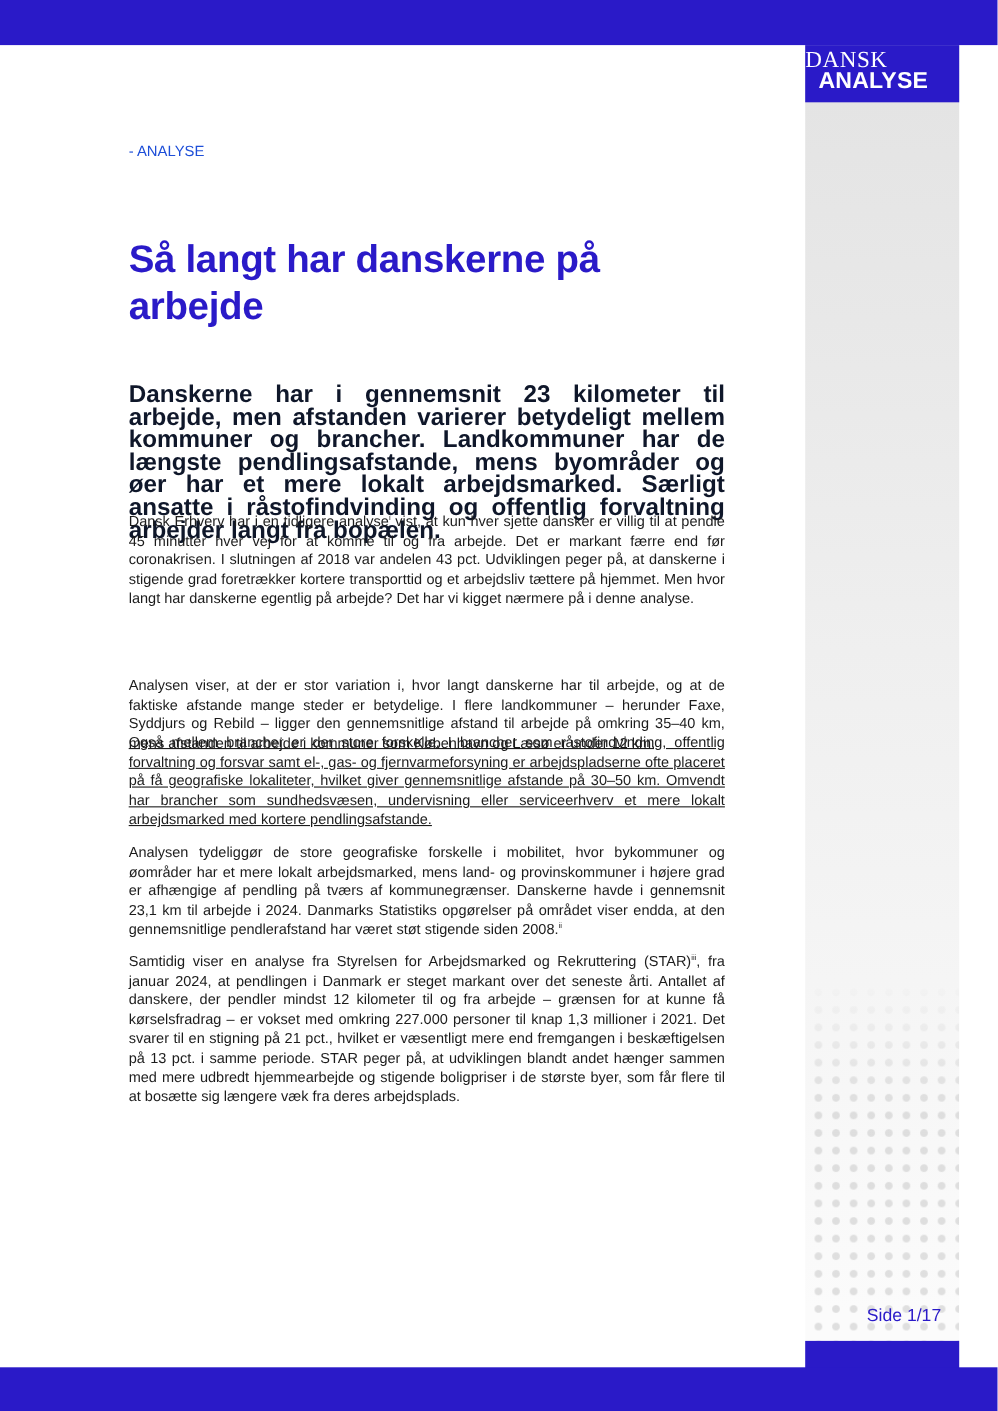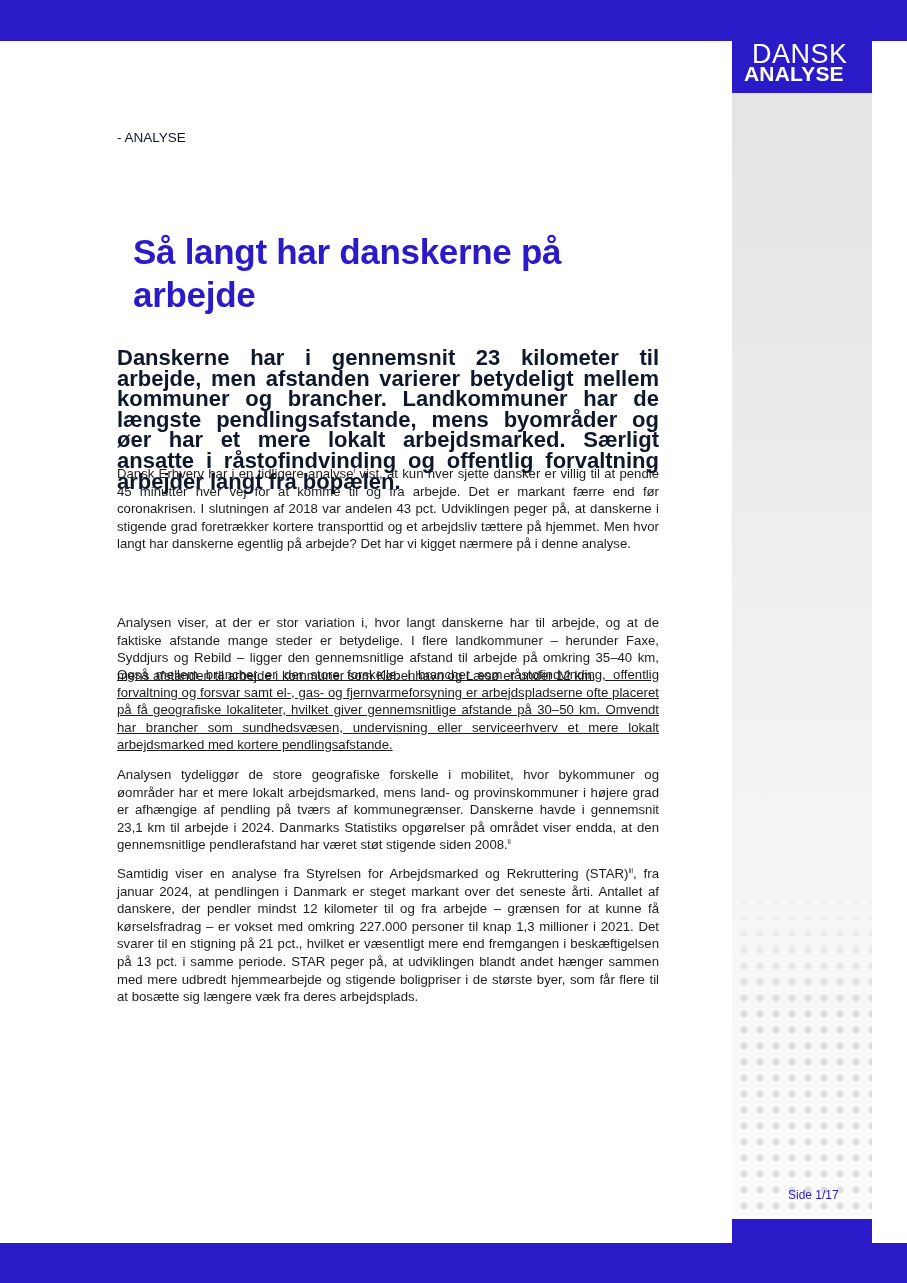--- a/index.html
+++ b/index.html
@@ -16,40 +16,40 @@
     background: linear-gradient(to bottom, #e3e3e3 0px, #e8e8e8 250px, #efefef 550px, #f4f4f4 800px, #f8f8f8 1000px, #fbfbfb 1150px); }
   .sidebar-dots { position: absolute; left: 732px; top: 890px; width: 140px; height: 329px;
     background-image: radial-gradient(circle, rgba(200,200,200,0.55) 3px, rgba(255,255,255,0) 4px);
     background-size: 16px 16px; background-position: 4px 4px;
     -webkit-mask-image: linear-gradient(to bottom, transparent 0%, #000 35%);
     mask-image: linear-gradient(to bottom, transparent 0%, #000 35%); }
   .sidebar-foot { position: absolute; left: 732px; top: 1219px; width: 140px; height: 26px; background: #2a1ac8; }
 
   .logo { position: absolute; left: 732px; top: 41px; width: 140px; height: 52px; background: #2a1ac8;
     color: #fff; }
-  .logo .l1 { position: absolute; left: 20px; top: 2px; font-size: 27px; font-weight: 400; letter-spacing: 0.5px; line-height: 22px; }
+  .logo .l1 { position: absolute; left: 0; top: 2px; font-size: 21px; font-weight: 400; letter-spacing: 0.5px; line-height: 22px; font-family: Liberation Serif, serif; }
   .logo .l2 { position: absolute; left: 12px; top: 22px; font-size: 21px; font-weight: 700; letter-spacing: 0.2px; line-height: 22px; }
 
-  .kicker { position: absolute; left: 117px; top: 130px; font-size: 13.5px; color: #0f172a; }
-  .title { position: absolute; left: 117px; top: 214px; width: 560px; margin: 16px;
+  .kicker { position: absolute; left: 117px; top: 130px; font-size: 13.5px; color: #1d4ed8; }
+  .title { position: absolute; left: 117px; top: 214px; width: 560px; margin: 0;
     font-size: 35px; line-height: 43px; font-weight: 700; color: #2a1ac8; letter-spacing: -0.3px; }
 
   .lead { position: absolute; left: 117px; top: 348px; width: 542px; margin: 0;
     font-size: 22px; line-height: 20.6px; font-weight: 700; text-align: justify; color: #0f172a; }
 
   .para { position: absolute; left: 117px; width: 542px; margin: 0;
     font-size: 13.2px; line-height: 17.6px; text-align: justify; color: #1c1c1c; }
   .para sup { font-size: 7px; line-height: 0; vertical-align: super; }
   #p1 { top: 465px; }
   #p2 { top: 614px; }
   #p3 { top: 666px; text-decoration: underline; }
   #p4 { top: 766px; }
   #p5 { top: 865px; }
 
-  .page-num { position: absolute; left: 788px; top: 1188px; font-size: 12px; color: #2a1ac8; }
+  .page-num { position: absolute; left: 788px; top: 1188px; font-size: 16px; color: #2a1ac8; }
 </style>
 </head>
 <body>
 
 <div class="top-bar"></div>
 <div class="sidebar"></div>
 <div class="sidebar-dots"></div>
 <div class="sidebar-foot"></div>
 <div class="bottom-bar"></div>
 

